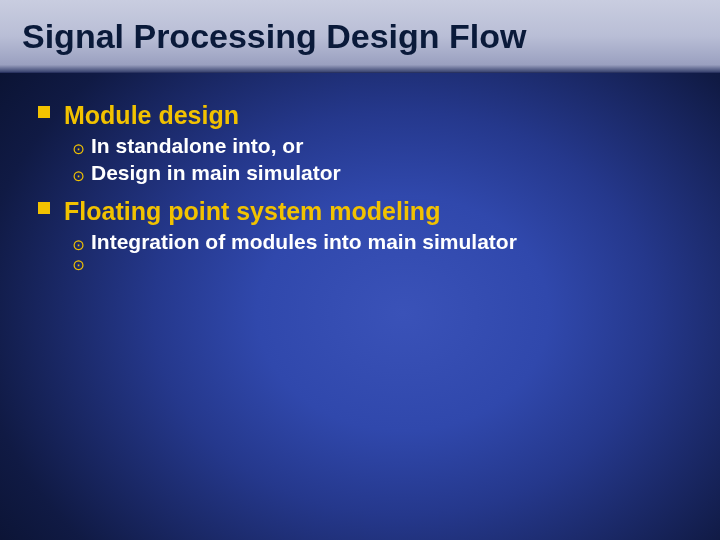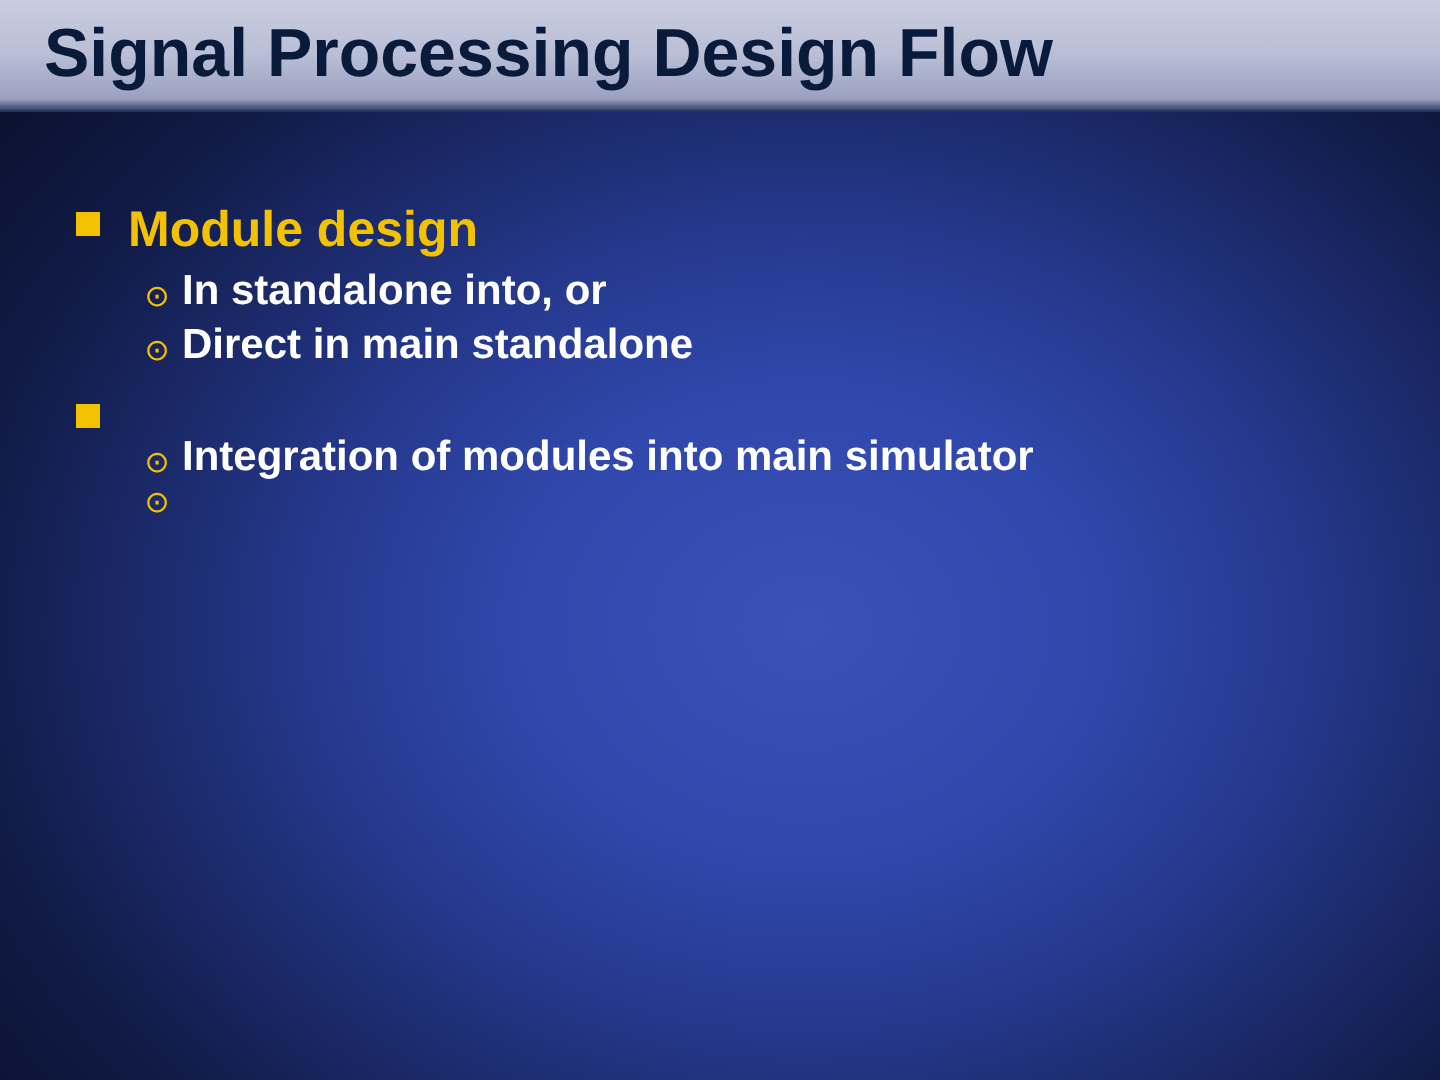--- a/index.html
+++ b/index.html
@@ -22,21 +22,21 @@
         #1a2866 66%,
         #101a44 82%,
         #0a1230 100%);
     box-sizing: border-box;
   }
   .title-bar {
     position: absolute;
     top: 0;
     left: 0;
     right: 0;
-    height: 56px;
+    height: 73px;
     background: linear-gradient(to bottom, #c9cde0 0%, #b9bed6 50%, #9aa0c0 90%, #3a4470 100%);
     display: flex;
     align-items: center;
     padding-left: 22px;
     box-sizing: border-box;
     border-bottom: 1px solid #2a3360;
   }
   .title-bar h1 {
     margin: 0;
     font-size: 34px;
@@ -113,26 +113,27 @@
       <span class="bullet"></span>
       <span class="text">Module design</span>
     </div>
     <div class="l2-group">
       <div class="l2">
         <span class="bullet">⊙</span>
         <span class="text">In standalone into, or</span>
       </div>
       <div class="l2">
         <span class="bullet">⊙</span>
-        <span class="text">Direct in main standalone</span>
+        <span class="text">Design in main simulator</span>
       </div>
     </div>
 
     <div class="l1">
       <span class="bullet"></span>
+      <span class="text">Floating point system modeling</span>
     </div>
     <div class="l2-group">
       <div class="l2">
         <span class="bullet">⊙</span>
         <span class="text">Integration of modules into main simulator</span>
       </div>
       <div class="l2">
         <span class="bullet">⊙</span>
       </div>
     </div>

